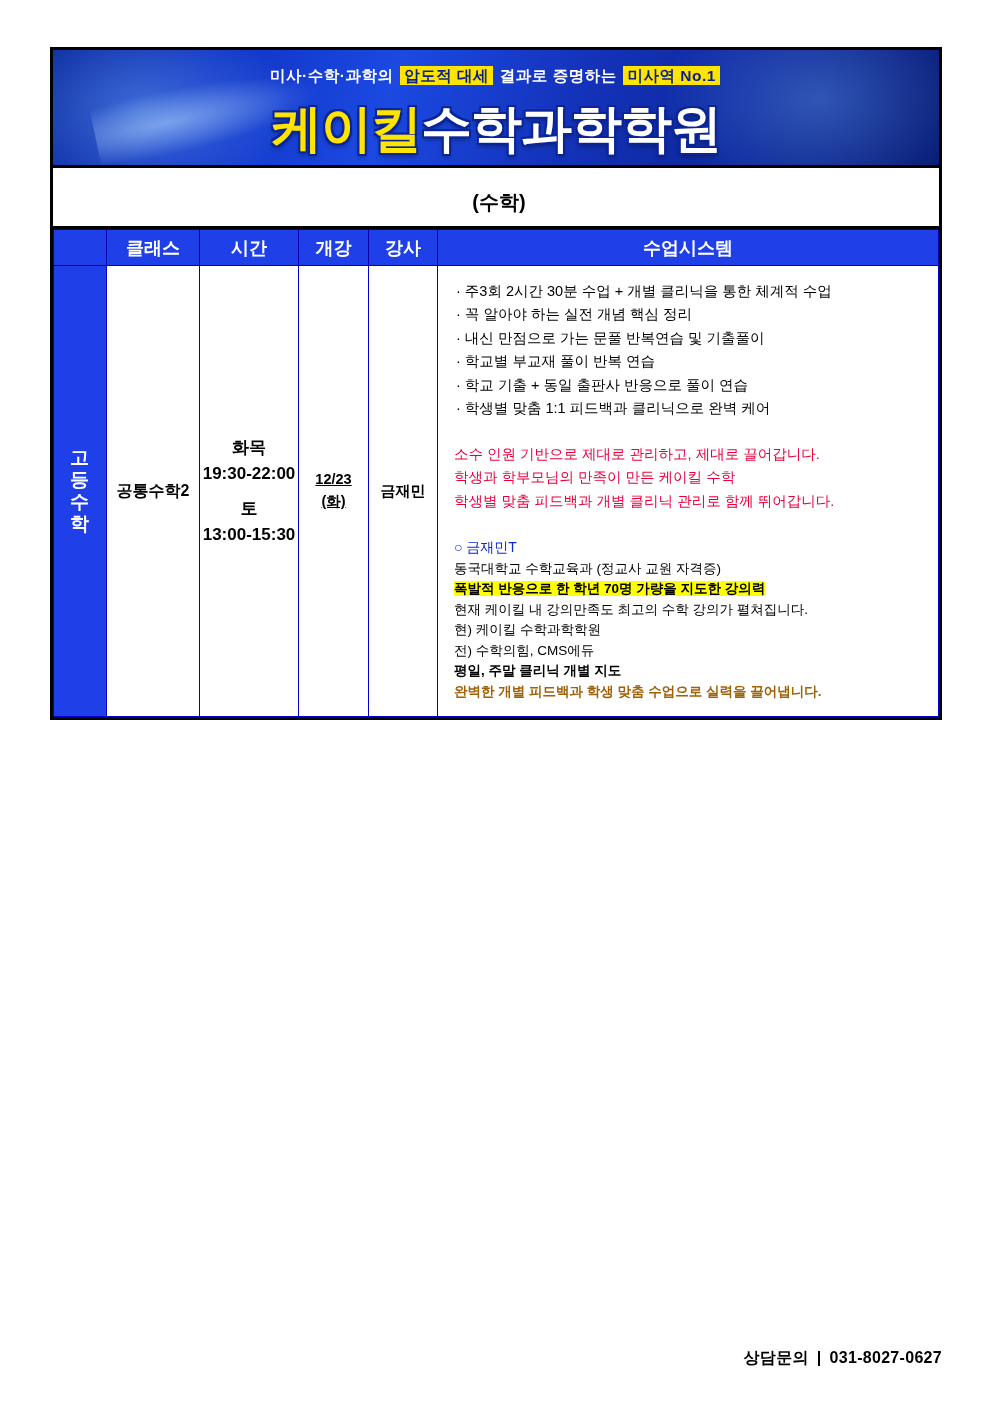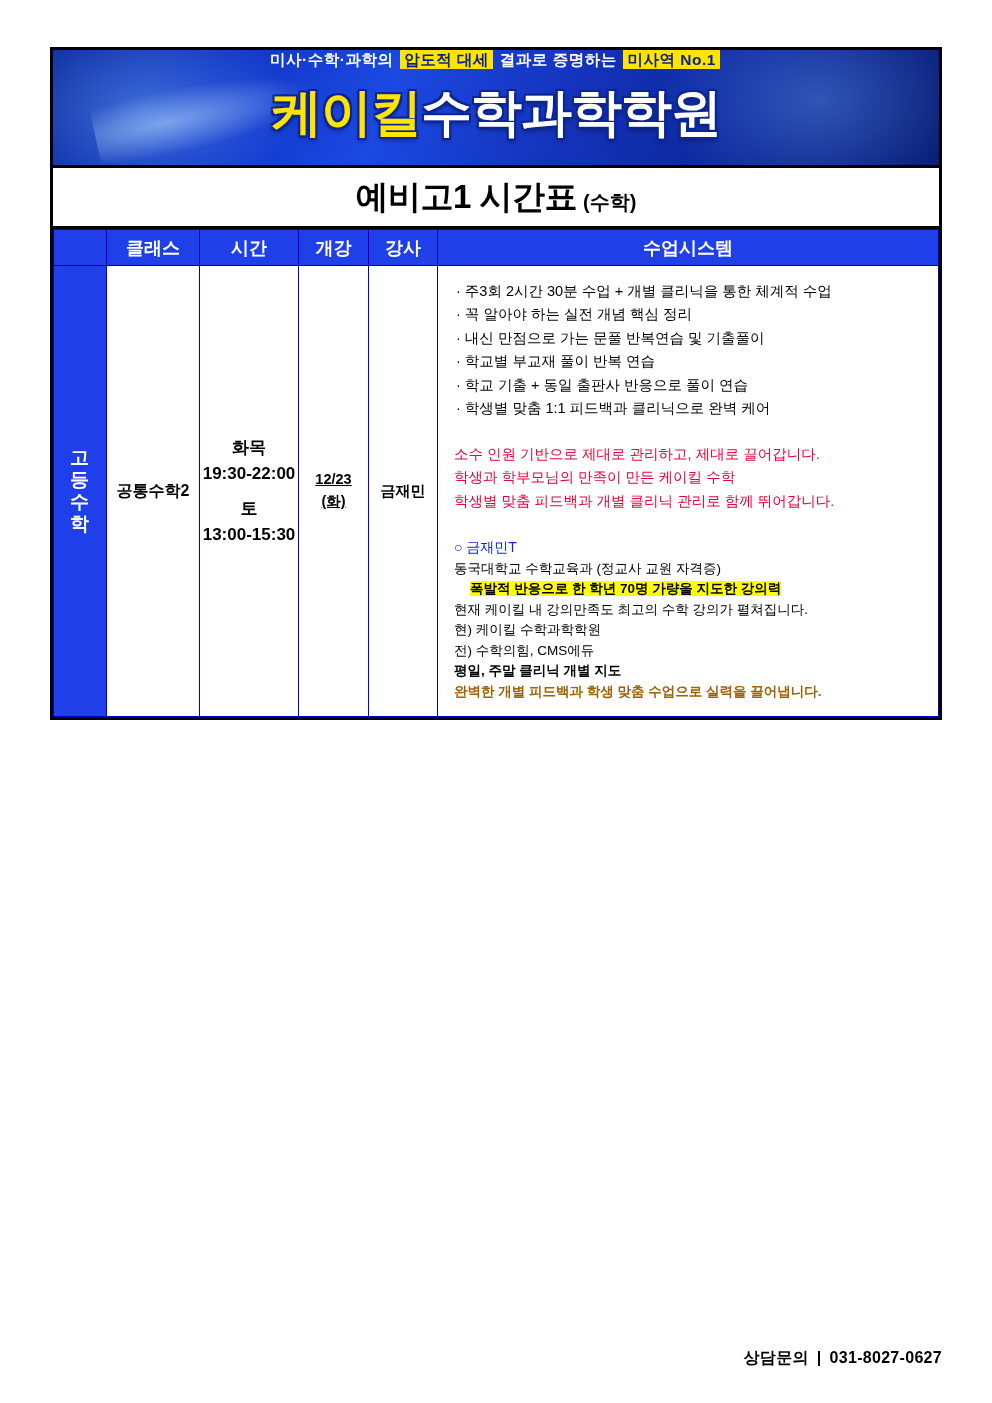--- a/index.html
+++ b/index.html
@@ -51,21 +51,21 @@
     position: absolute;
     left: 40px; top: 28px;
     width: 240px; height: 70px;
     background: radial-gradient(ellipse at 30% 50%, rgba(180,215,255,0.55) 0%, rgba(20,60,180,0) 65%);
     transform: rotate(-12deg);
     pointer-events: none;
   }
   .banner-top {
     position: relative;
     text-align: center;
-    padding-top: 0;
+    padding-top: 16px;
     font-size: 15.5px;
     font-weight: bold;
     letter-spacing: 0.5px;
     color: #ffffff;
     white-space: nowrap;
   }
   .banner-top .hl {
     background: #ffe400;
     color: #0a1f8c;
     padding: 1px 4px;
@@ -195,21 +195,20 @@
   }
   .teacher-block .head {
     color: #0a2ad0;
     font-weight: normal;
     font-size: 14px;
   }
   .teacher-block .mark { color: #0a2ad0; }
   .teacher-block .hl {
     background: #ffff00;
     font-weight: bold;
-    margin-left: 16px;
   }
   .teacher-block .bold { font-weight: bold; }
   .teacher-block .red { color: #a16207; font-weight: bold; }
 
   
   .footer {
     position: absolute;
     left: 50px;
     top: 1348px;
     width: 892px;
@@ -233,21 +232,20 @@
     <div class="banner-top">
       <span>미사·수학·과학의 </span><span class="hl">압도적 대세</span><span> 결과로 증명하는 </span><span class="hl">미사역 No.1</span>
     </div>
 
     <div class="banner-title">
       <span class="k1">케이킬</span><span class="k2">수학과학학원</span>
     </div>
   </div>
 
   <div class="doc-title">
-    <span class="main">예비고1 시간표</span>
     <span class="sub">(수학)</span>
   </div>
 
   <table class="schedule">
     <colgroup>
       <col class="col-subject">
       <col class="col-class">
       <col class="col-time">
       <col class="col-open">
       <col class="col-teacher">

